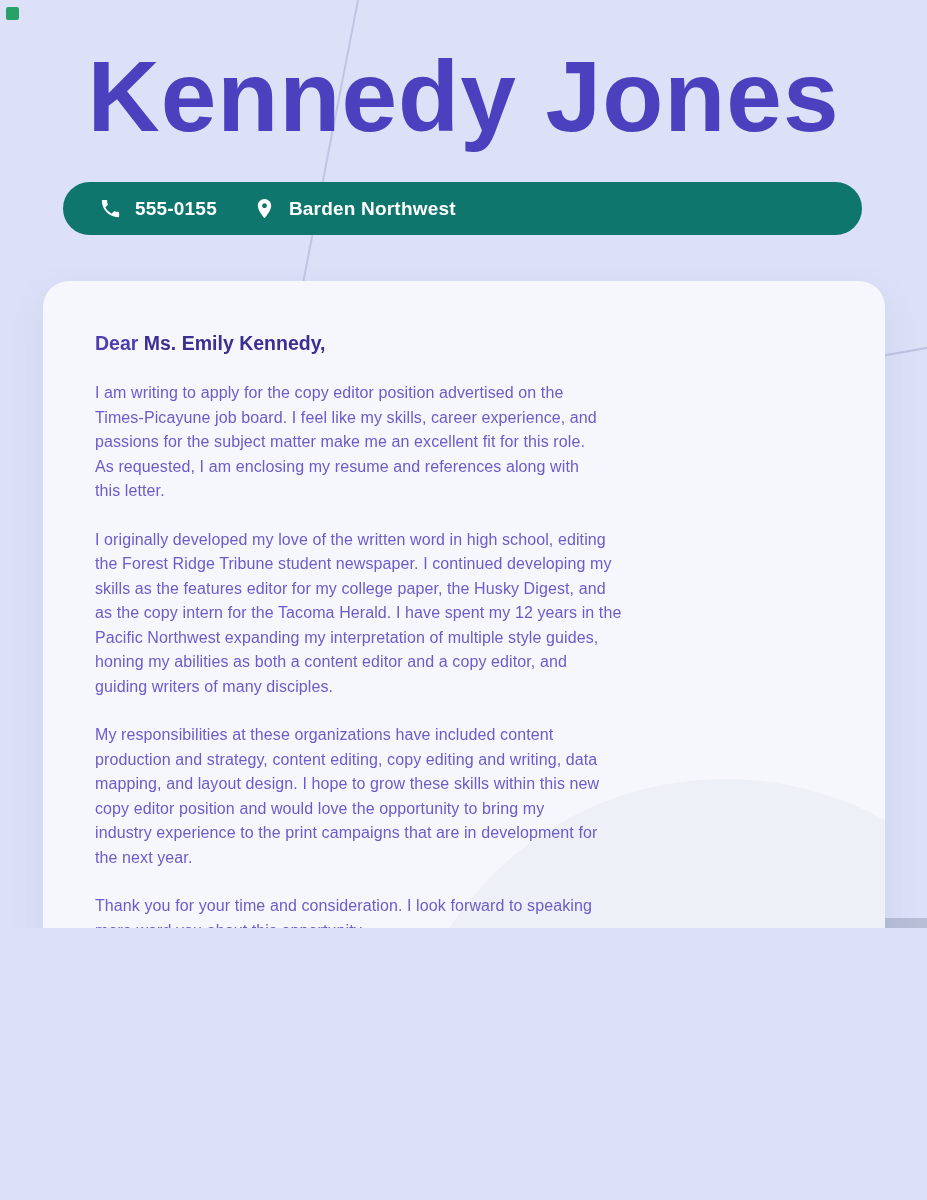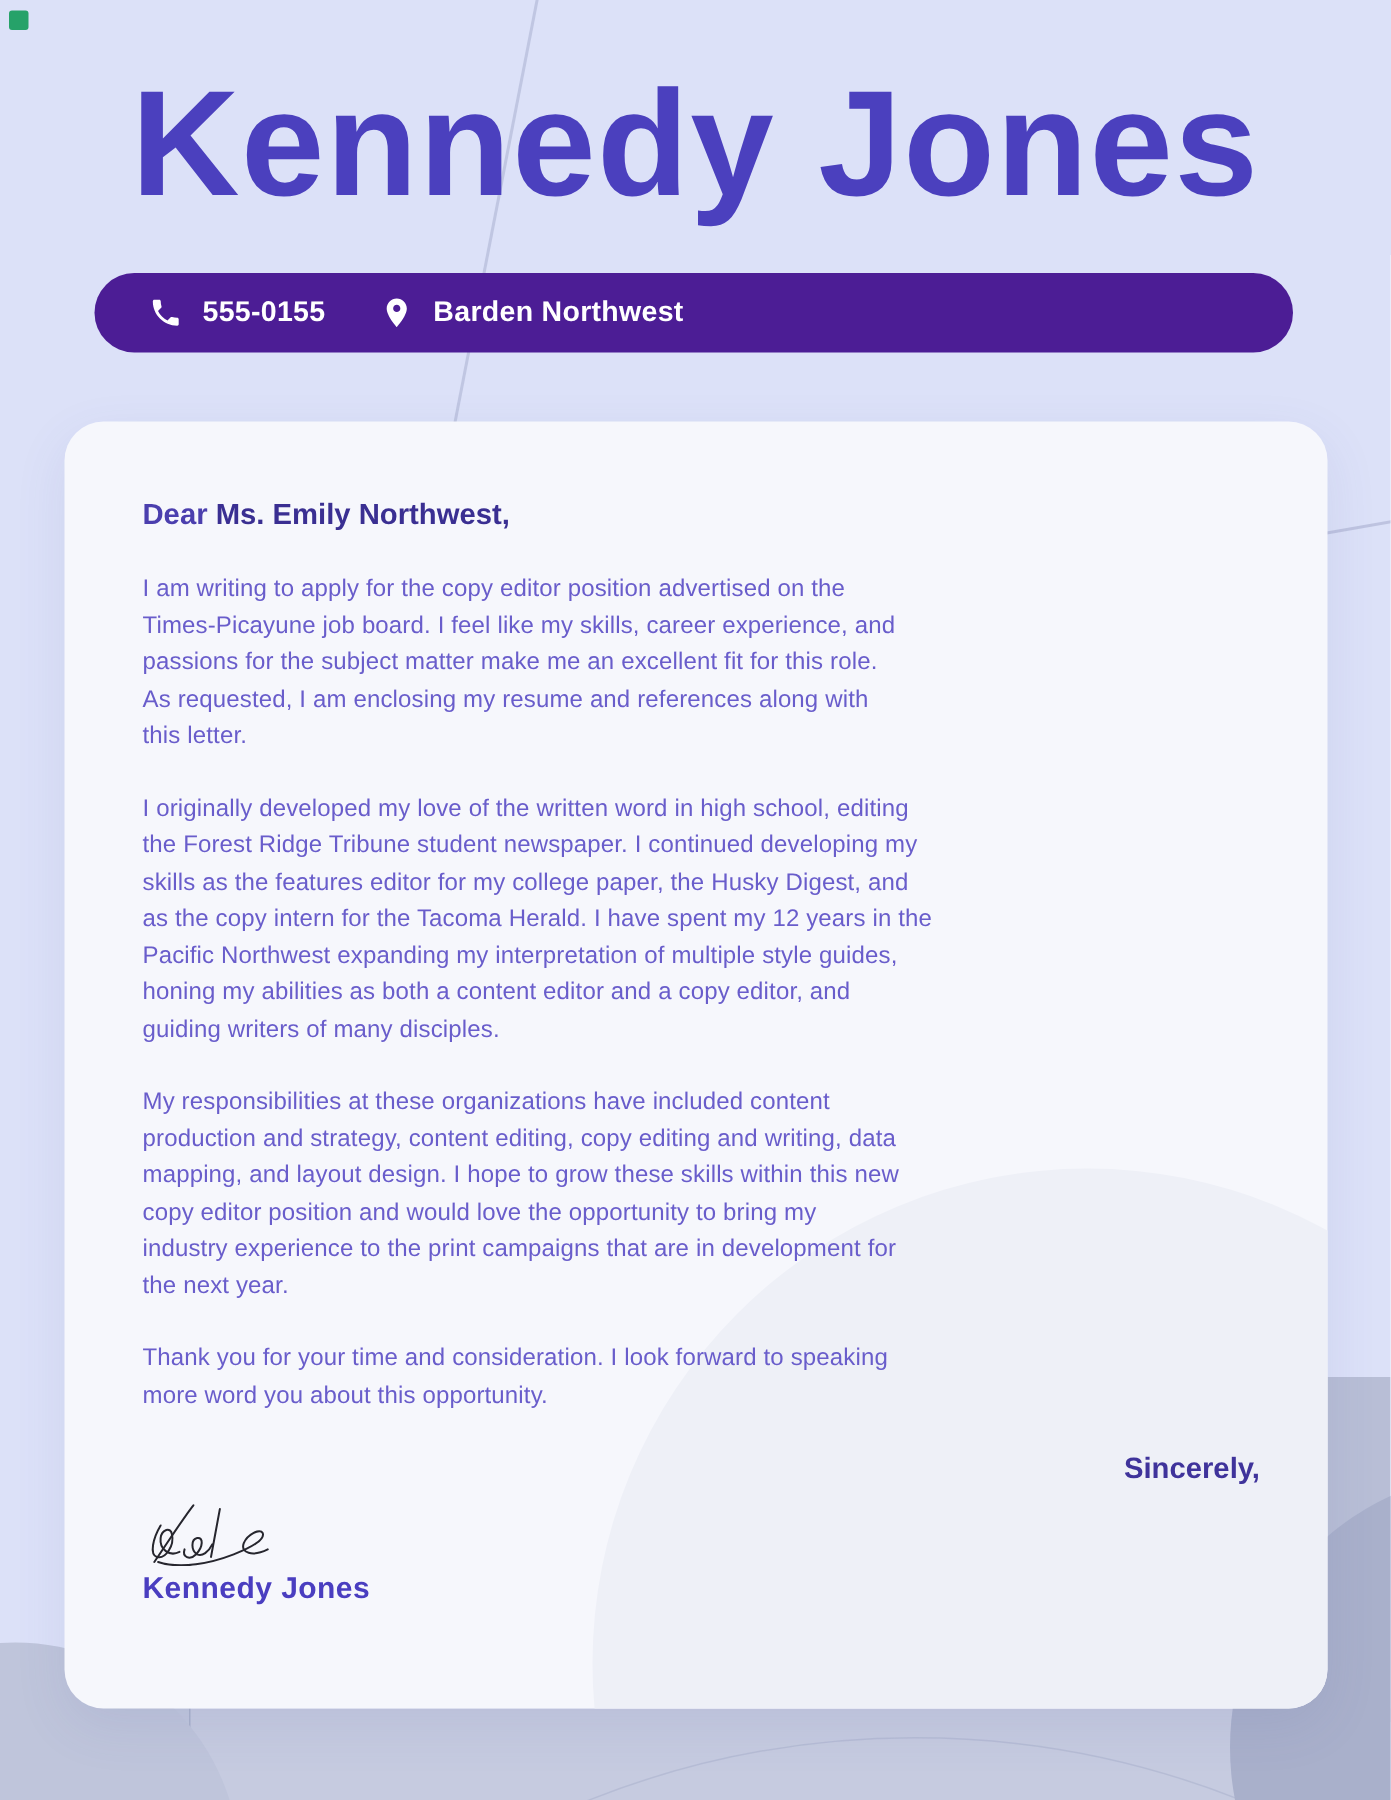--- a/index.html
+++ b/index.html
@@ -3,21 +3,21 @@
 <meta charset="utf-8">
 <style>
   * { margin: 0; padding: 0; box-sizing: border-box; }
   html, body { width: 927px; height: 1200px; }
   body {
     font-family: "Liberation Sans", sans-serif;
     background: #dce1f8;
     position: relative;
     overflow: hidden;
   }
-  .stage { position: absolute; inset: 0; width: 927px; height: 1200px; overflow: hidden; }
+  .stage { position: absolute; inset: 0; width: 927px; height: 928px; overflow: hidden; }
 
   
   .seam-1 {
     position: absolute; left: 359px; top: -10px; width: 2px; height: 660px;
     background: rgba(148,156,190,0.38); transform: rotate(11deg); transform-origin: top center;
     z-index: 1;
   }
   .seam-2 {
     position: absolute; left: 866px; top: 352px; width: 64px; height: 2px;
     background: rgba(148,156,190,0.42); transform: rotate(-10deg);
@@ -56,21 +56,21 @@
   .title {
     position: absolute; left: 0; top: 42px; width: 927px;
     text-align: center;
     font-size: 100px; line-height: 108px; font-weight: bold;
     letter-spacing: 1px;
     color: #4b40be;
     z-index: 6;
   }
   .contact-pill {
     position: absolute; left: 63px; top: 182px; width: 799px; height: 53px;
-    background: #4c1d95; border-radius: 27px;
+    background: #0f766e; border-radius: 27px;
     display: flex; align-items: center;
     padding: 0 28px 0 36px; gap: 36px;
     z-index: 6;
   }
   .contact-item { display: flex; align-items: center; gap: 13px; }
   .contact-item svg { display: block; }
   .contact-label {
     color: #ffffff; font-size: 19px; font-weight: bold; letter-spacing: 0.2px;
     white-space: nowrap;
   }
@@ -143,21 +143,21 @@
             <path d="M12 2C8.13 2 5 5.13 5 9c0 5.25 7 13 7 13s7-7.75 7-13c0-3.87-3.13-7-7-7zm0 9.5c-1.38 0-2.5-1.12-2.5-2.5s1.12-2.5 2.5-2.5 2.5 1.12 2.5 2.5-1.12 2.5-2.5 2.5z"></path>
           </svg>
       </span>
       <span class="contact-label">Barden Northwest</span>
     </div>
   </div>
 
   <div class="card">
     <div class="card-blob"></div>
     <div class="card-content">
-      <p class="salutation"><span class="dear">Dear </span><span class="name">Ms. Emily Northwest,</span></p>
+      <p class="salutation"><span class="dear">Dear </span><span class="name">Ms. Emily Kennedy,</span></p>
 
       <p class="para">I am writing to apply for the copy editor position advertised on the
 Times-Picayune job board. I feel like my skills, career experience, and
 passions for the subject matter make me an excellent fit for this role.
 As requested, I am enclosing my resume and references along with
 this letter.</p>
       <p class="para">I originally developed my love of the written word in high school, editing
 the Forest Ridge Tribune student newspaper. I continued developing my
 skills as the features editor for my college paper, the Husky Digest, and
 as the copy intern for the Tacoma Herald. I have spent my 12 years in the

